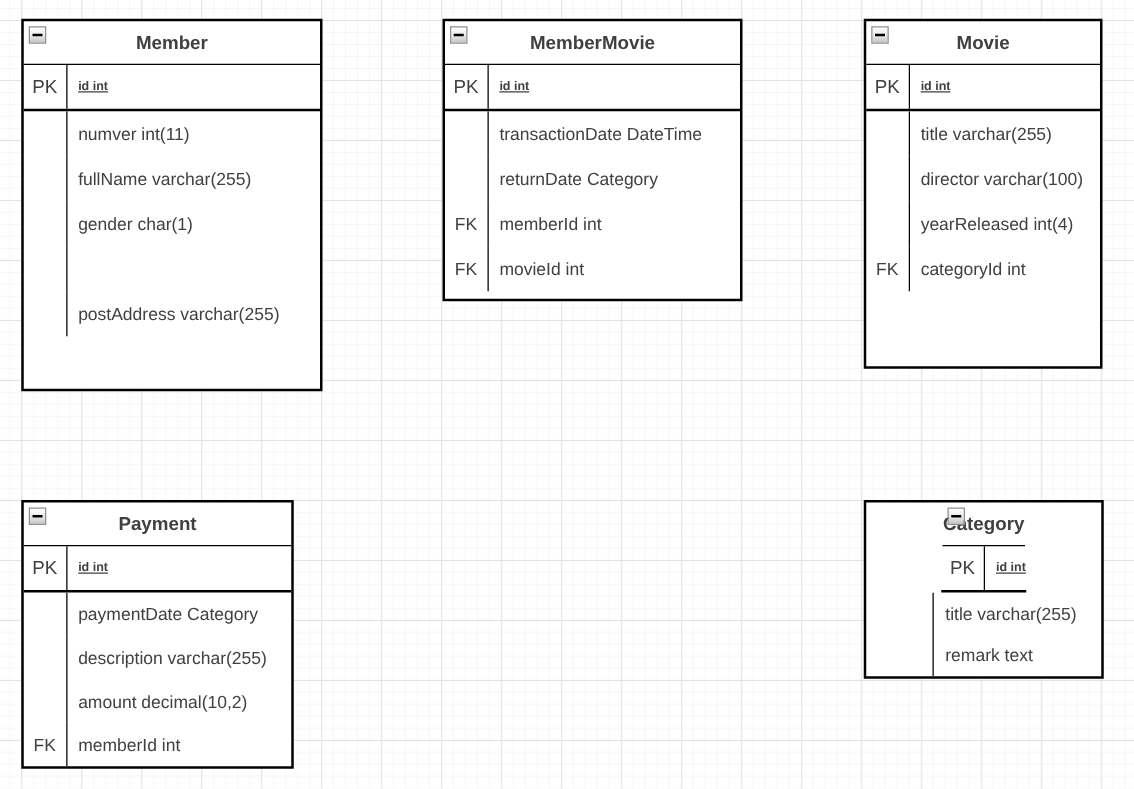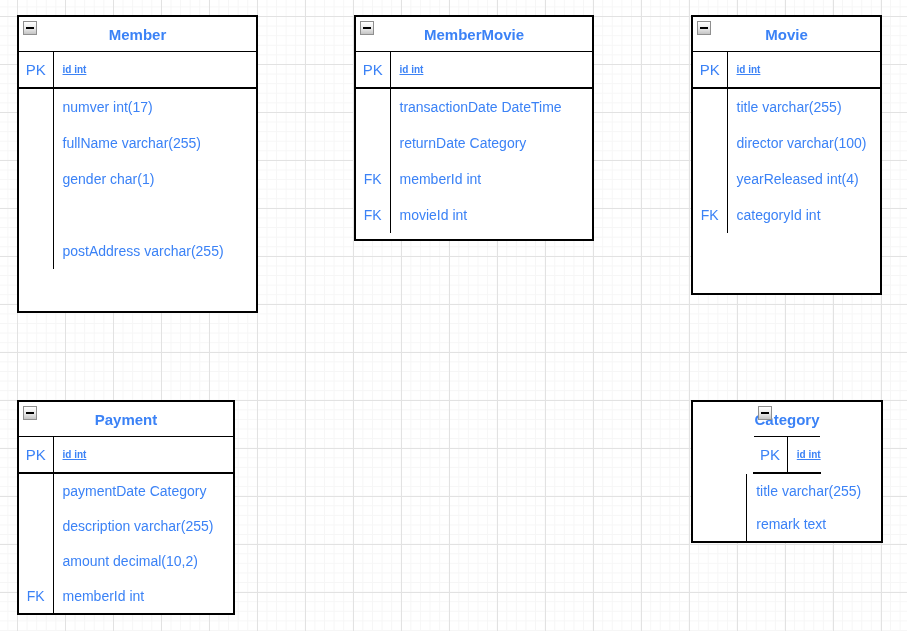--- a/index.html
+++ b/index.html
@@ -9,21 +9,21 @@
     overflow:hidden;
     background-color:#ffffff;
     background-image:
       linear-gradient(to right, #e2e2e2 1px, transparent 1px),
       linear-gradient(to bottom, #e2e2e2 1px, transparent 1px),
       linear-gradient(to right, #f6f6f6 1px, transparent 1px),
       linear-gradient(to bottom, #f6f6f6 1px, transparent 1px);
     background-size:48px 48px, 48px 48px, 9.6px 9.6px, 9.6px 9.6px;
     background-position:17px 16px, 17px 16px, 17px 16px, 17px 16px;
     font-family:"Liberation Sans","DejaVu Sans",sans-serif;
-    color:#3b82f6;
+    color:#404040;
   }
   .er-table{
     position:absolute;
     display:flex;flex-direction:column;
     box-sizing:border-box;
     background:#ffffff;
     border:2px solid #000000;
   }
   .er-header{
     flex:0 0 34px;
@@ -81,21 +81,21 @@
       <div class="cell-field">
           <span class="txt">id int</span>
         </div>
     </div>
     <div class="er-body">
       <div class="er-row">
         <div class="cell-key">
             <span class="txt"></span>
           </div>
         <div class="cell-field">
-            <span class="txt">numver int(17)</span>
+            <span class="txt">numver int(11)</span>
           </div>
       </div>
       <div class="er-row">
         <div class="cell-key">
             <span class="txt"></span>
           </div>
         <div class="cell-field">
             <span class="txt">fullName varchar(255)</span>
           </div>
       </div>

